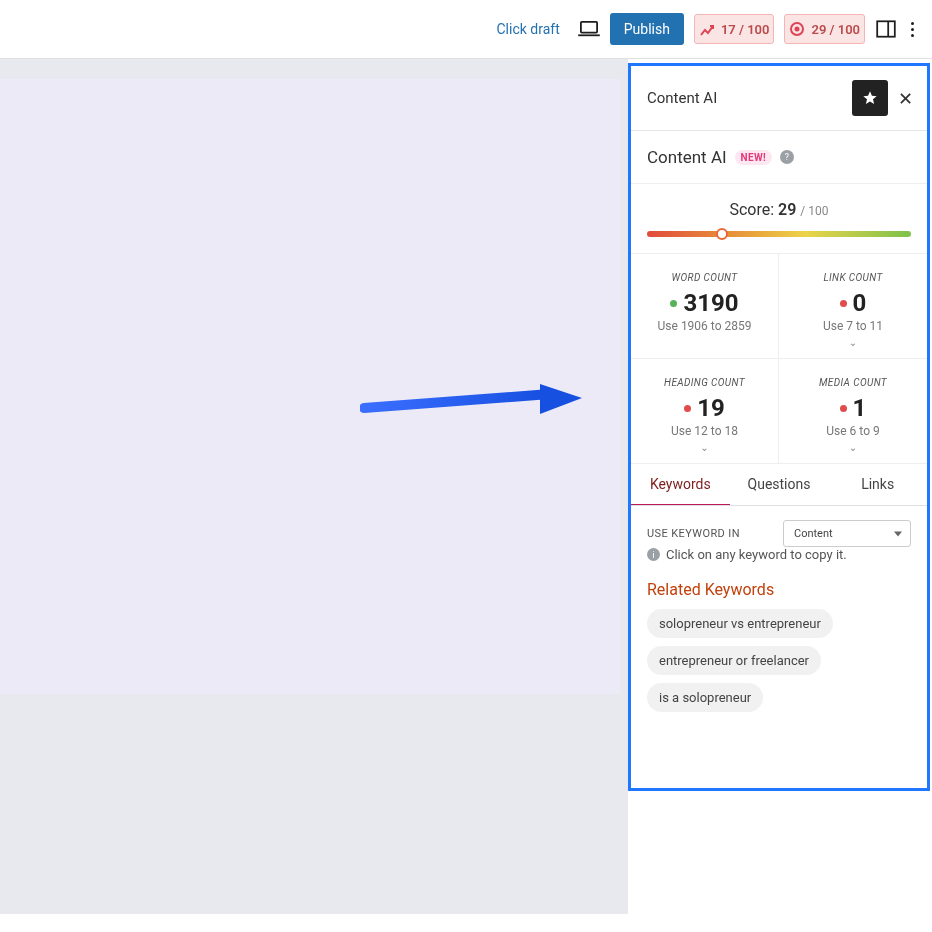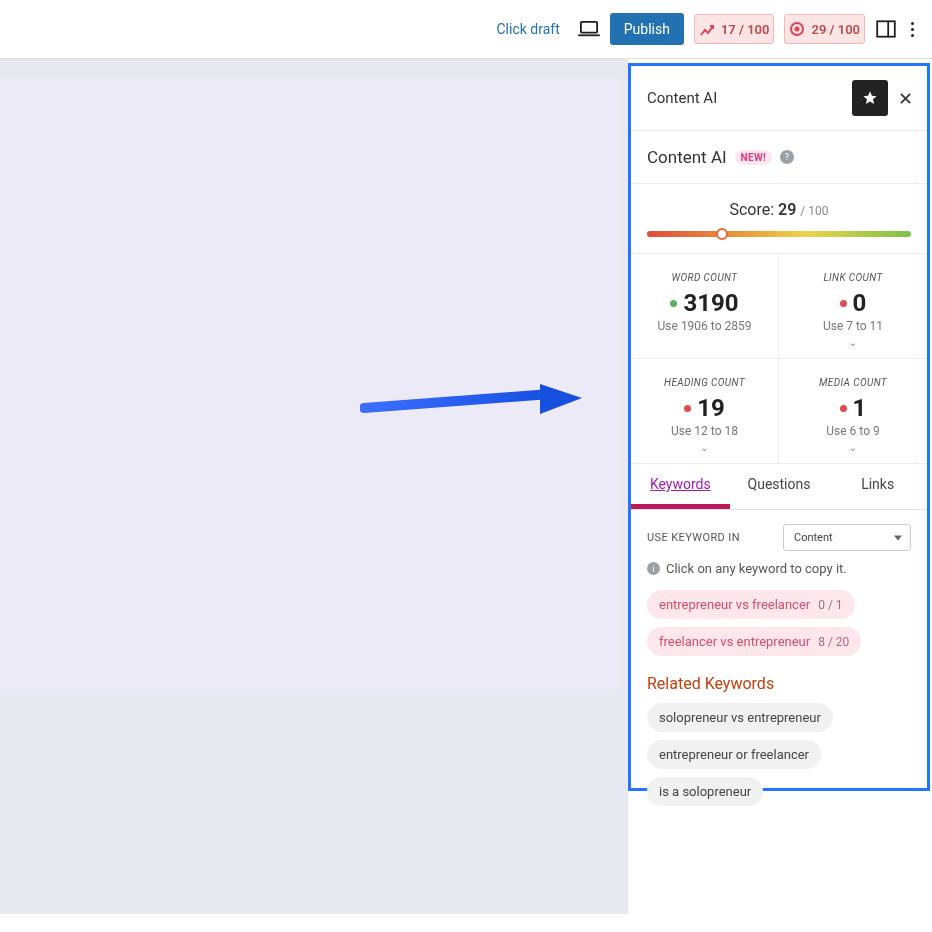--- a/index.html
+++ b/index.html
@@ -57,24 +57,24 @@
   .stat .val-row { display:flex; align-items:center; justify-content:center; gap:6px; margin:6px 0 2px; }
   .dot { width:7px; height:7px; border-radius:50%; }
   .dot.green { background:#56b35a; }
   .dot.red { background:#e14b4b; }
   .stat .val { font-size:24px; font-weight:700; color:#222; }
   .stat .hint { font-size:12px; color:#777; }
   .chev-down { margin-top:4px; font-size:10px; color:#888; }
 
   .tabs { display:flex; border-bottom:1px solid #e0e0e0; }
   .tab { flex:1; text-align:center; padding:12px 4px; font-size:14px; color:#444; cursor:pointer; }
-  .tab.active { border-bottom:5px solid #be185d; color:#a21caf;text-decoration:underline; }
+  .tab.active { border-bottom:1px solid #be185d; color:#7f1d1d; }
 
   .kw-section { padding:14px 16px 6px; }
-  .kw-row { display:flex; align-items:center; justify-content:space-between; margin-bottom:10px; }
+  .kw-row { display:flex; align-items:center; justify-content:space-between; }
   .kw-row .lbl { font-size:11px; letter-spacing:0.4px; color:#555; }
   .select { border:1px solid #ccc; border-radius:3px; padding:6px 24px 6px 10px; font-size:11px; color:#444; position:relative; min-width:128px; background:#fff; }
   .select::after { content:""; position:absolute; right:8px; top:50%; width:0; height:0; border-left:4px solid transparent; border-right:4px solid transparent; border-top:5px solid #666; transform:translateY(-50%); }
   .info-line { display:flex; align-items:center; gap:6px; font-size:13px; color:#555; margin-bottom:14px; }
   .info-dot { width:13px; height:13px; border-radius:50%; background:#9aa0a6; color:#fff; font-size:9px; display:flex; align-items:center; justify-content:center; }
 
   .chips { display:flex; flex-wrap:wrap; gap:8px; }
   .chip { display:inline-flex; align-items:center; gap:8px; padding:7px 12px; border-radius:20px; font-size:13px; }
   .chip.pink { background:#fde7ec; color:#d14e6d; }
   .chip .count { font-size:12px; color:#a86b7a; }
@@ -226,30 +226,20 @@
 
   <div class="kw-section">
     <div class="kw-row">
       <span class="lbl">USE KEYWORD IN</span>
       <div class="select">Content</div>
     </div>
     <div class="info-line">
       <span class="info-dot">i</span>
       <span>Click on any keyword to copy it.</span>
     </div>
-    <div class="chips">
-      <div class="chip pink">
-        <span>entrepreneur vs freelancer</span>
-        <span class="count">0 / 1</span>
-      </div>
-      <div class="chip pink">
-        <span>freelancer vs entrepreneur</span>
-        <span class="count">8 / 20</span>
-      </div>
-    </div>
 
     <div class="sub-h">Related Keywords</div>
     <div class="chips">
       <div class="chip grey">solopreneur vs entrepreneur</div>
       <div class="chip grey">entrepreneur or freelancer</div>
       <div class="chip grey">is a solopreneur</div>
     </div>
   </div>
 </div>
 

